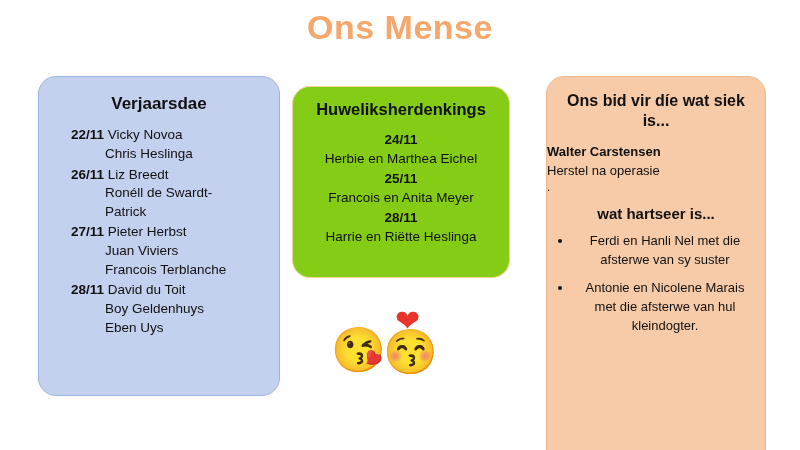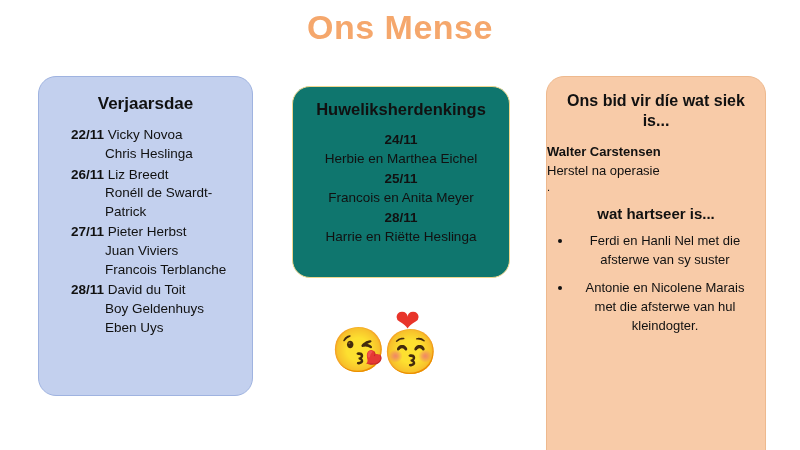--- a/index.html
+++ b/index.html
@@ -34,31 +34,31 @@
 
   
   .panel {
     position: absolute;
     border-radius: 18px;
     box-sizing: border-box;
   }
   .panel-birthdays {
     left: 38px;
     top: 76px;
-    width: 215px;
+    width: 242px;
     height: 320px;
     background: #c3d0ee;
     border: 1px solid #9fb3e0;
   }
   .panel-anniversaries {
     left: 292px;
     top: 86px;
     width: 218px;
     height: 192px;
-    background: #0f766e;
+    background: #84cc16;
     border: 1px solid #efd78e;
   }
   .panel-prayers {
     left: 546px;
     top: 76px;
     width: 220px;
     height: 429px;
     background: #f8cba8;
     border: 1px solid #eeb98e;
   }

